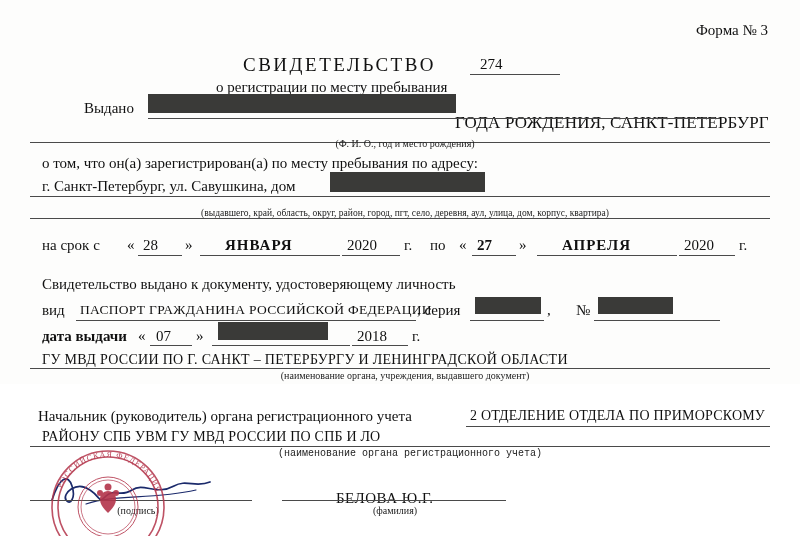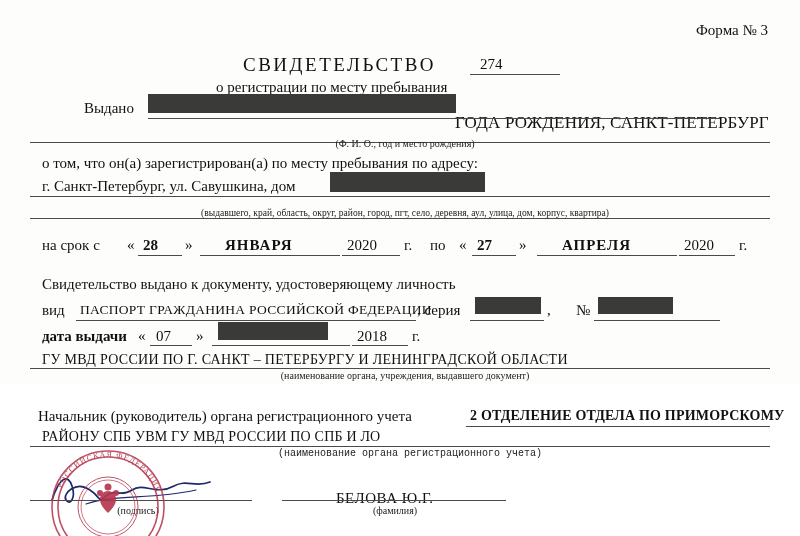--- a/index.html
+++ b/index.html
@@ -85,21 +85,21 @@
     font-size: 15px;
   }
   #address-caption {
     top: 208px; left: 120px; width: 570px;
     font-size: 9.5px;
   }
 
   
   #term-label { top: 237px; left: 42px; font-size: 15px; }
   #term-q1 { top: 237px; left: 127px; font-size: 15px; }
-  #term-day-from { top: 237px; left: 143px; font-size: 15px; font-weight: bold; }
+  #term-day-from { top: 237px; left: 143px; font-size: 15px; font-weight: normal; }
   #term-q2 { top: 237px; left: 185px; font-size: 15px; }
   #term-month-from { top: 237px; left: 225px; font-size: 15px; font-weight: bold; letter-spacing: 1px; }
   #term-year-from { top: 237px; left: 347px; font-size: 15px; }
   #term-g1 { top: 237px; left: 404px; font-size: 15px; }
   #term-po { top: 237px; left: 430px; font-size: 15px; }
   #term-q3 { top: 237px; left: 459px; font-size: 15px; }
   #term-day-to { top: 237px; left: 477px; font-size: 15px; font-weight: bold; }
   #term-q4 { top: 237px; left: 519px; font-size: 15px; }
   #term-month-to { top: 237px; left: 562px; font-size: 15px; font-weight: bold; letter-spacing: 1px; }
   #term-year-to { top: 237px; left: 684px; font-size: 15px; }
@@ -116,21 +116,21 @@
   #date-q1 { top: 328px; left: 138px; font-size: 15px; }
   #date-day { top: 328px; left: 156px; font-size: 15px; }
   #date-q2 { top: 328px; left: 196px; font-size: 15px; }
   #date-year { top: 328px; left: 357px; font-size: 15px; }
   #date-g { top: 328px; left: 412px; font-size: 15px; }
 
   #organ-line { top: 352px; left: 42px; font-size: 14px; letter-spacing: 0.3px; }
   #organ-caption { top: 370px; left: 190px; width: 430px; }
 
   #chief-label { top: 408px; left: 38px; font-size: 15px; }
-  #chief-org1 { top: 408px; left: 470px; font-size: 14px; letter-spacing: 0.2px; font-weight: bold; }
+  #chief-org1 { top: 408px; left: 470px; font-size: 14px; letter-spacing: 0.2px; }
   #chief-org2 { top: 429px; left: 42px; font-size: 14px; letter-spacing: 0.2px; }
   #reg-organ-caption { top: 448px; left: 200px; width: 420px; font-family: Liberation Mono, monospace; }
 
   #signature-caption { top: 505px; left: 63px; width: 150px; }
   #family-name { top: 490px; left: 336px; font-size: 15px; letter-spacing: 0.5px; }
   #family-caption { top: 505px; left: 320px; width: 150px; }
 
   
   #signature {
     position: absolute;

